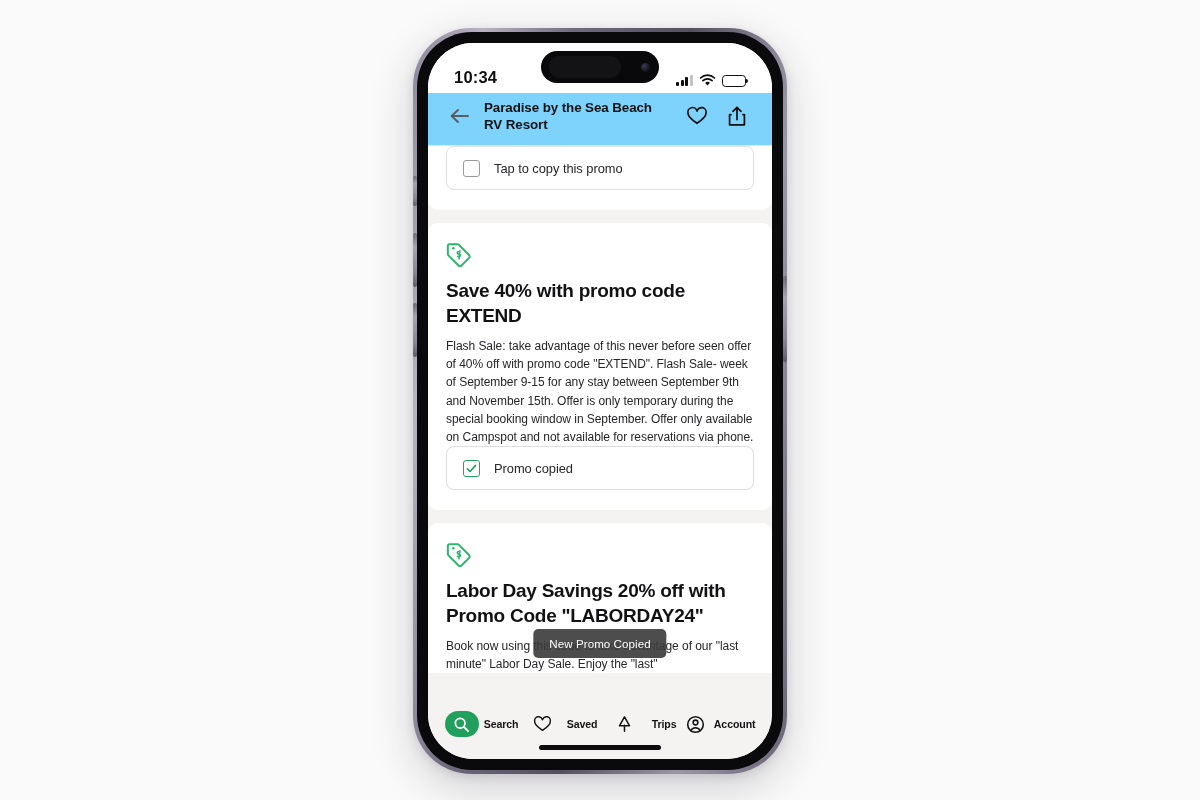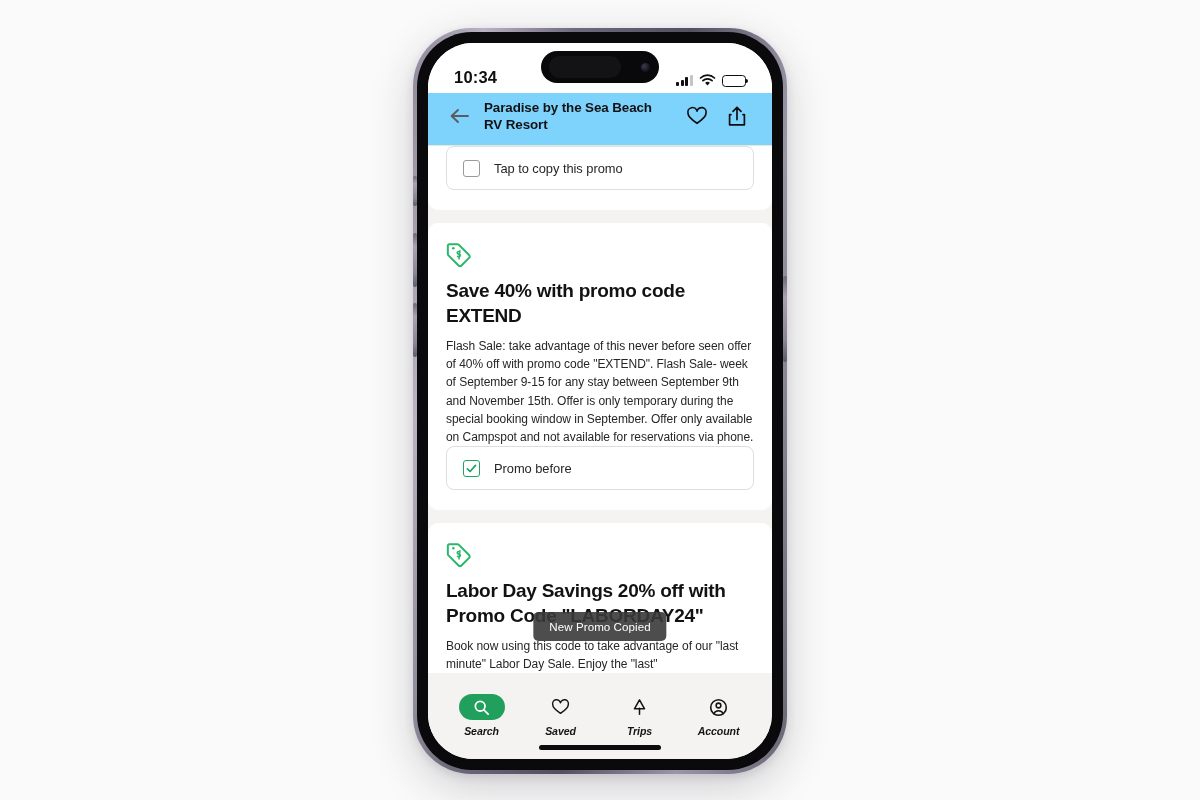--- a/index.html
+++ b/index.html
@@ -111,21 +111,21 @@
     font-size: 11.6px; letter-spacing: .05px;
     padding: 8px 16px; border-radius: 5px; white-space: nowrap;
   }
 
   
   .tabbar {
     flex: 0 0 auto; background: #f4f3f1;
     display: flex; align-items: flex-start; justify-content: space-around;
     padding: 10px 14px 0 14px;
   }
-  .tab { display: flex; flex-direction: column; align-items: center; gap: 5px; width: 74px; font-style: italic; }
+  .tab { display: flex; align-items: center; gap: 5px; width: 74px; }
   .tab .pill { width: 46px; height: 26px; border-radius: 13px; display:flex; align-items:center; justify-content:center; }
   .tab.active .pill { background: #20A05C; }
   .tab .lbl { font-size: 10.6px; font-weight: 700; color: #141416; letter-spacing: -.1px; }
   .home-ind { flex: 0 0 auto; display:flex; justify-content:center; padding: 8px 0 9px; background:#f4f3f1; }
   .home-ind span { width: 122px; height: 5px; border-radius: 3px; background: #0c0c0e; display:block; }
 </style>
 </head>
 <body>
 
 <div class="stage">
@@ -196,21 +196,21 @@
               <path d="M13.6 10.9c-1.5-.9-3.1.4-1.9 1.7.95 1.0 2.5.4 2.7 1.7.15 1.1-1.5 1.95-2.8 1.0M13.9 9.7l-.9 8.2" fill="none" stroke="#2BB76A" stroke-width="1.55" stroke-linecap="round"></path>
             </svg>
             <div class="card-title">Save 40% with promo code EXTEND</div>
             <div class="card-body">Flash Sale: take advantage of this never before seen offer of 40% off with promo code "EXTEND".  Flash Sale- week of September 9-15 for any stay between September 9th and November 15th.  Offer is only temporary during the special booking window in September.  Offer only available on Campspot and not available for reservations via phone.</div>
             <div class="copy-box">
               <span class="cb done">
                 <svg width="13" height="13" viewBox="0 0 13 13">
                   <path d="M2.4 6.8 5.1 9.5l5.4-6.1" fill="none" stroke="#1FA463" stroke-width="1.7" stroke-linecap="round" stroke-linejoin="round"></path>
                 </svg>
               </span>
-              <span class="copy-label">Promo before</span>
+              <span class="copy-label">Promo copied</span>
             </div>
           </div>
 
           <div class="card clipped">
             <svg class="tag-icon" width="27" height="27" viewBox="0 0 27 27">
               <path d="M3.3 3.3h8.2a2 2 0 0 1 1.45.6l10.1 10.1a2 2 0 0 1 0 2.9l-7.6 7.6a2 2 0 0 1-2.9 0L2.45 14.4a2 2 0 0 1-.6-1.45V4.6a1.3 1.3 0 0 1 1.45-1.3z" fill="none" stroke="#2BB76A" stroke-width="2" stroke-linejoin="round"></path>
               <circle cx="7.3" cy="7.3" r="1.25" fill="#2BB76A"></circle>
               <path d="M13.6 10.9c-1.5-.9-3.1.4-1.9 1.7.95 1.0 2.5.4 2.7 1.7.15 1.1-1.5 1.95-2.8 1.0M13.9 9.7l-.9 8.2" fill="none" stroke="#2BB76A" stroke-width="1.55" stroke-linecap="round"></path>
             </svg>
             <div class="card-title">Labor Day Savings 20% off with Promo Code "LABORDAY24"</div>

